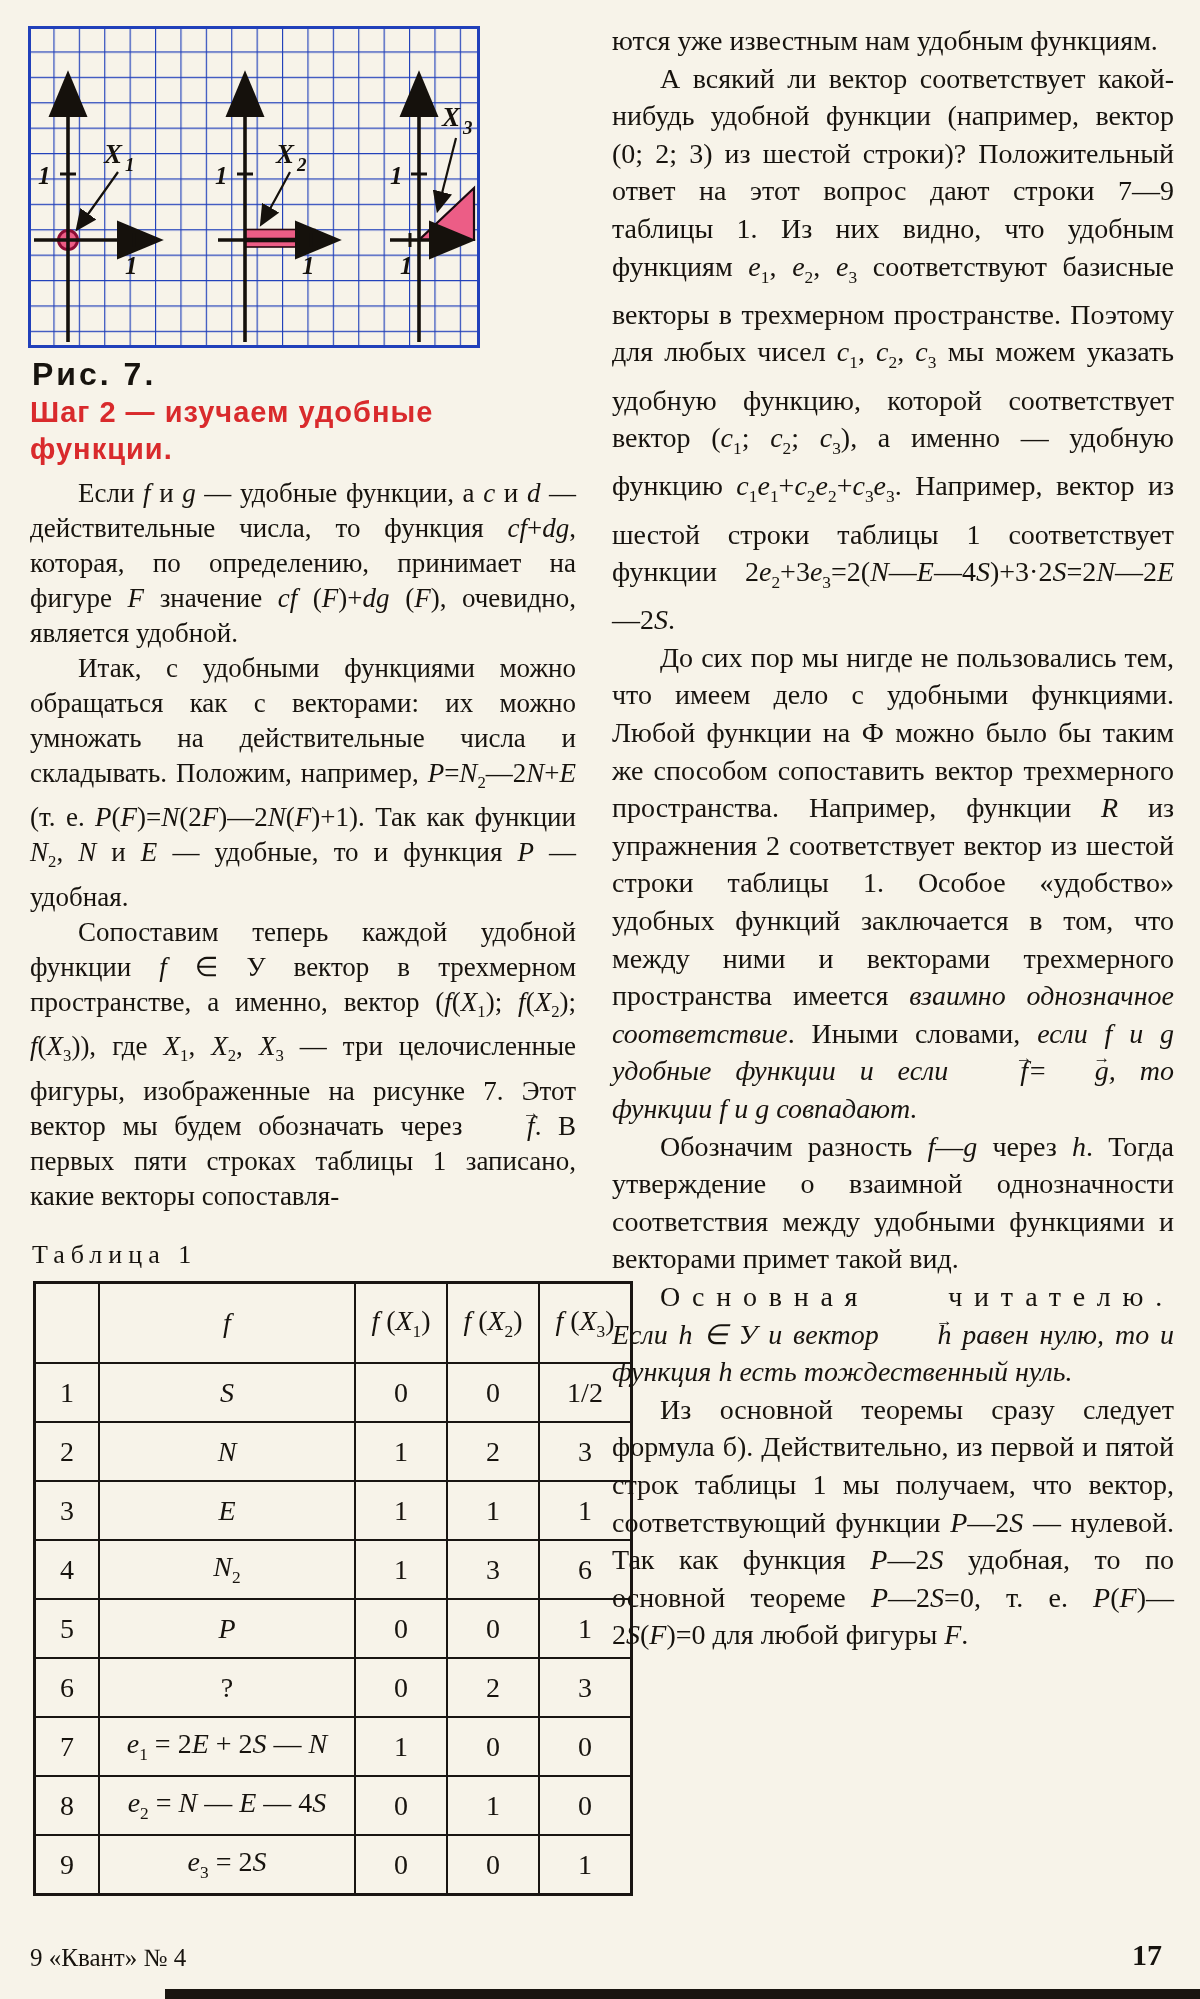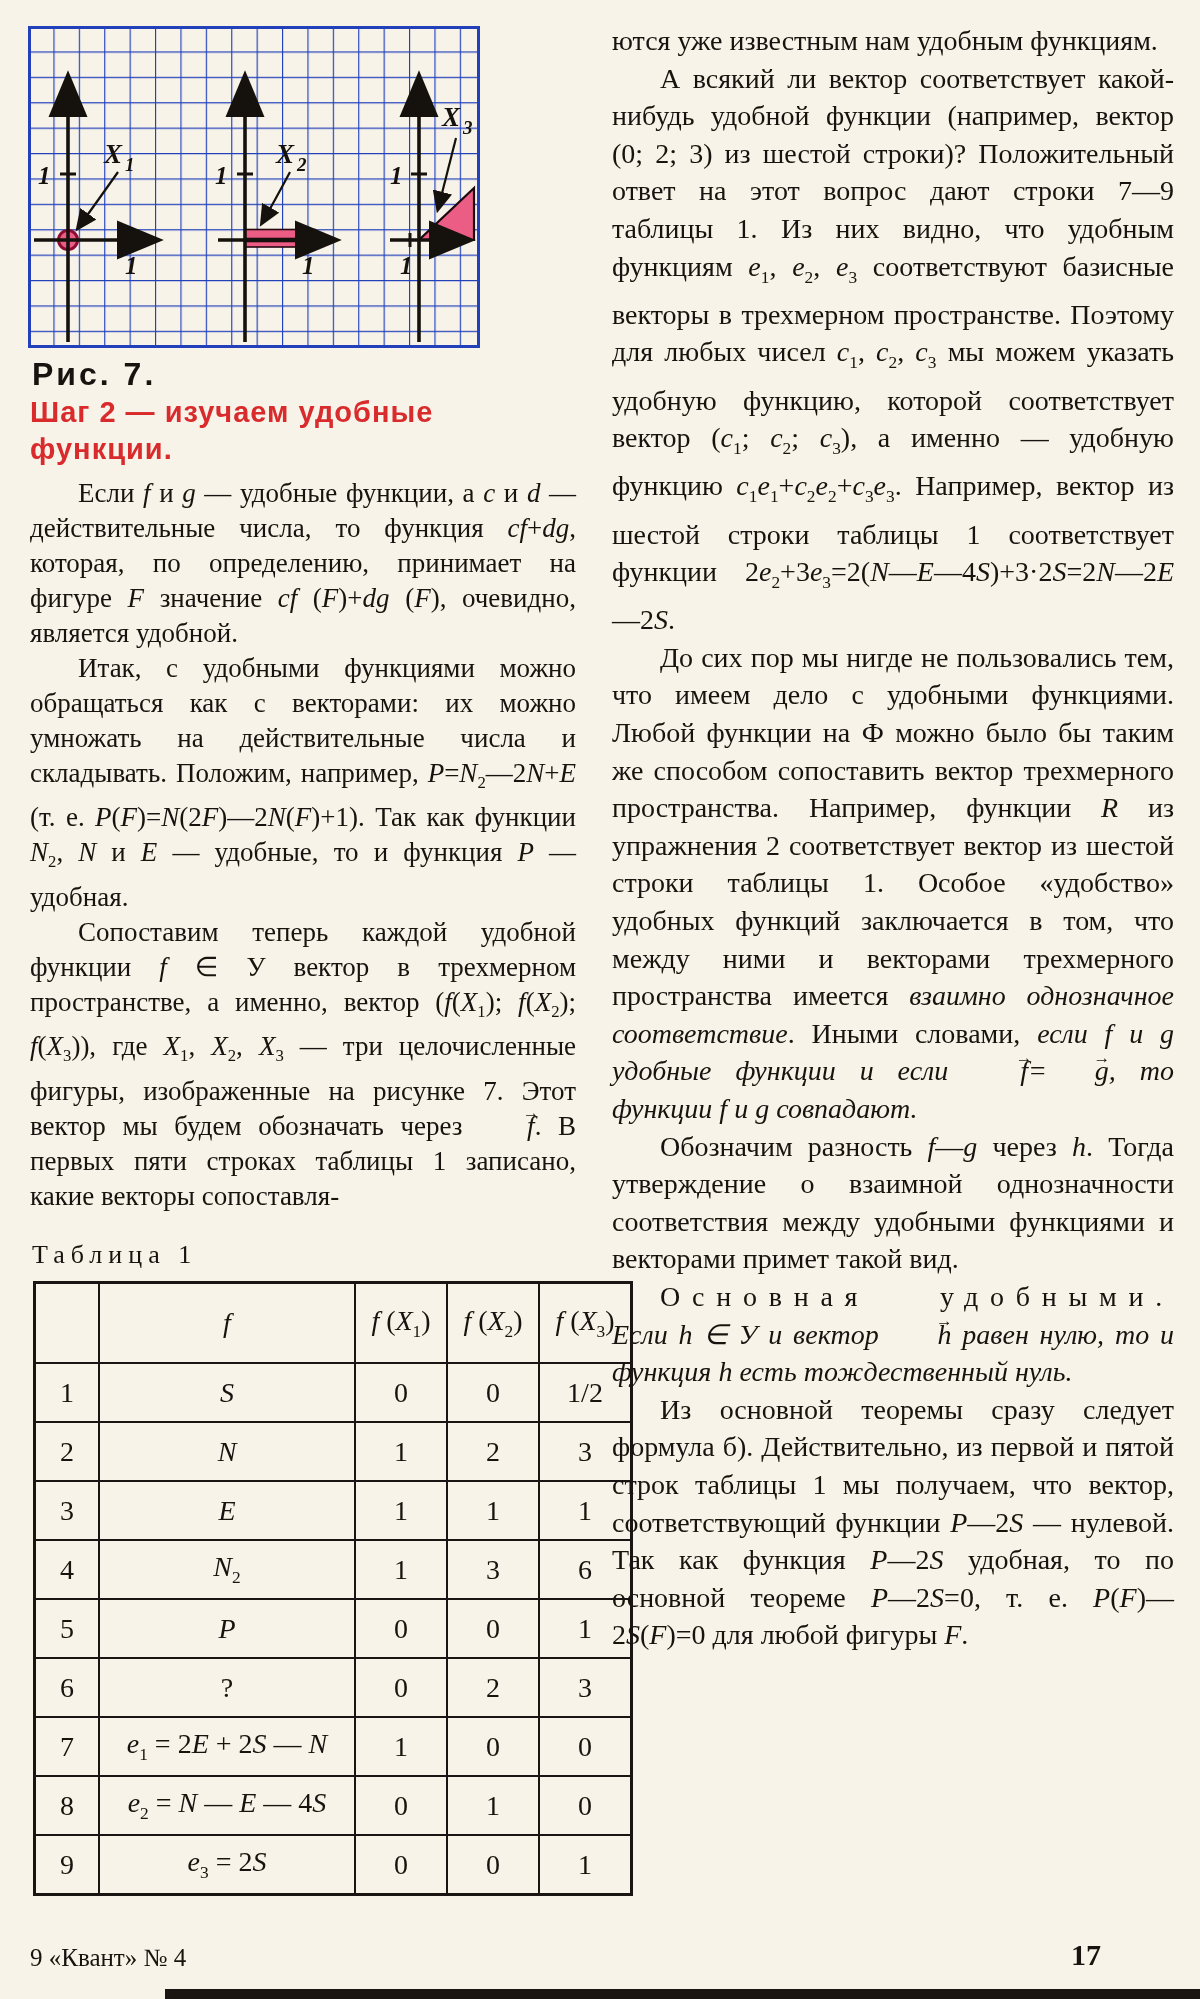--- a/index.html
+++ b/index.html
@@ -29,21 +29,21 @@
   .dtable td.c-f{width:242px;}
   .dtable td.c-v{width:78px;}
 
   sub{font-size:0.62em;}
   .vec{position:relative;display:inline-block;}
   .vec::before{content:"→";position:absolute;left:50%;transform:translateX(-50%);
         top:-0.78em;font-size:0.6em;}
   .spaced{letter-spacing:0.42em;}
 
   .footer-left{position:absolute;left:30px;top:1944px;font-size:25px;}
-  .page-num{position:absolute;left:1071px;top:1938px;font-size:30px;font-weight:700;}
+  .page-num{position:absolute;left:1132px;top:1938px;font-size:30px;font-weight:700;}
   .bottom-strip{position:absolute;left:165px;right:0;bottom:0;height:10px;background:#1a1510;}
 
   svg text{font-family:"Liberation Serif",serif;fill:#15110c;}
   .axlbl{font-style:italic;font-weight:700;font-size:27px;}
   .axlbl-sub{font-style:italic;font-weight:700;font-size:19px;}
   .ticklbl{font-style:italic;font-weight:700;font-size:25px;}
 </style>
 </head>
 <body>
 
@@ -198,21 +198,21 @@
       <td>1</td>
     </tr>
   </tbody>
     </table>
 
   <div class="col right-text">
     <p class="noindent">ются уже известным нам удобным функциям.</p>
     <p>А всякий ли вектор соответствует какой-нибудь удобной функции (например, вектор (0; 2; 3) из шестой строки)? Положительный ответ на этот вопрос дают строки 7—9 таблицы 1. Из них видно, что удобным функциям <i>e</i><sub>1</sub>, <i>e</i><sub>2</sub>, <i>e</i><sub>3</sub> соответствуют базисные векторы в трехмерном пространстве. Поэтому для любых чисел <i>c</i><sub>1</sub>, <i>c</i><sub>2</sub>, <i>c</i><sub>3</sub> мы можем указать удобную функцию, которой соответствует вектор (<i>c</i><sub>1</sub>; <i>c</i><sub>2</sub>; <i>c</i><sub>3</sub>), а именно — удобную функцию <i>c</i><sub>1</sub><i>e</i><sub>1</sub>+<i>c</i><sub>2</sub><i>e</i><sub>2</sub>+<i>c</i><sub>3</sub><i>e</i><sub>3</sub>. Например, вектор из шестой строки таблицы 1 соответствует функции 2<i>e</i><sub>2</sub>+3<i>e</i><sub>3</sub>=2(<i>N</i>—<i>E</i>—4<i>S</i>)+3·2<i>S</i>=2<i>N</i>—2<i>E</i>—2<i>S</i>.</p>
     <p>До сих пор мы нигде не пользовались тем, что имеем дело с удобными функциями. Любой функции на Ф можно было бы таким же способом сопоставить вектор трехмерного пространства. Например, функции <i>R</i> из упражнения 2 соответствует вектор из шестой строки таблицы 1. Особое «удобство» удобных функций заключается в том, что между ними и векторами трехмерного пространства имеется <i>взаимно однозначное соответствие</i>. Иными словами, <i>если f и g удобные функции и если <span class="vec">f</span>=<span class="vec">g</span>, то функции f и g совпадают.</i></p>
     <p>Обозначим разность <i>f</i>—<i>g</i> через <i>h</i>. Тогда утверждение о взаимной однозначности соответствия между удобными функциями и векторами примет такой вид.</p>
-    <p><span class="spaced">Основная удобными.</span> <i>Если h ∈ У и вектор <span class="vec">h</span> равен нулю, то и функция h есть тождественный нуль.</i></p>
+    <p><span class="spaced">Основная читателю.</span> <i>Если h ∈ У и вектор <span class="vec">h</span> равен нулю, то и функция h есть тождественный нуль.</i></p>
     <p>Из основной теоремы сразу следует формула б). Действительно, из первой и пятой строк таблицы 1 мы получаем, что вектор, соответствующий функции <i>P</i>—2<i>S</i> — нулевой. Так как функция <i>P</i>—2<i>S</i> удобная, то по основной теореме <i>P</i>—2<i>S</i>=0, т. е. <i>P</i>(<i>F</i>)—2<i>S</i>(<i>F</i>)=0 для любой фигуры <i>F</i>.</p>
   </div>
 
   <div class="footer-left">9 «Квант» № 4</div>
   <div class="page-num">17</div>
   <div class="bottom-strip"></div>
 
 </div>
 
 </body></html>

